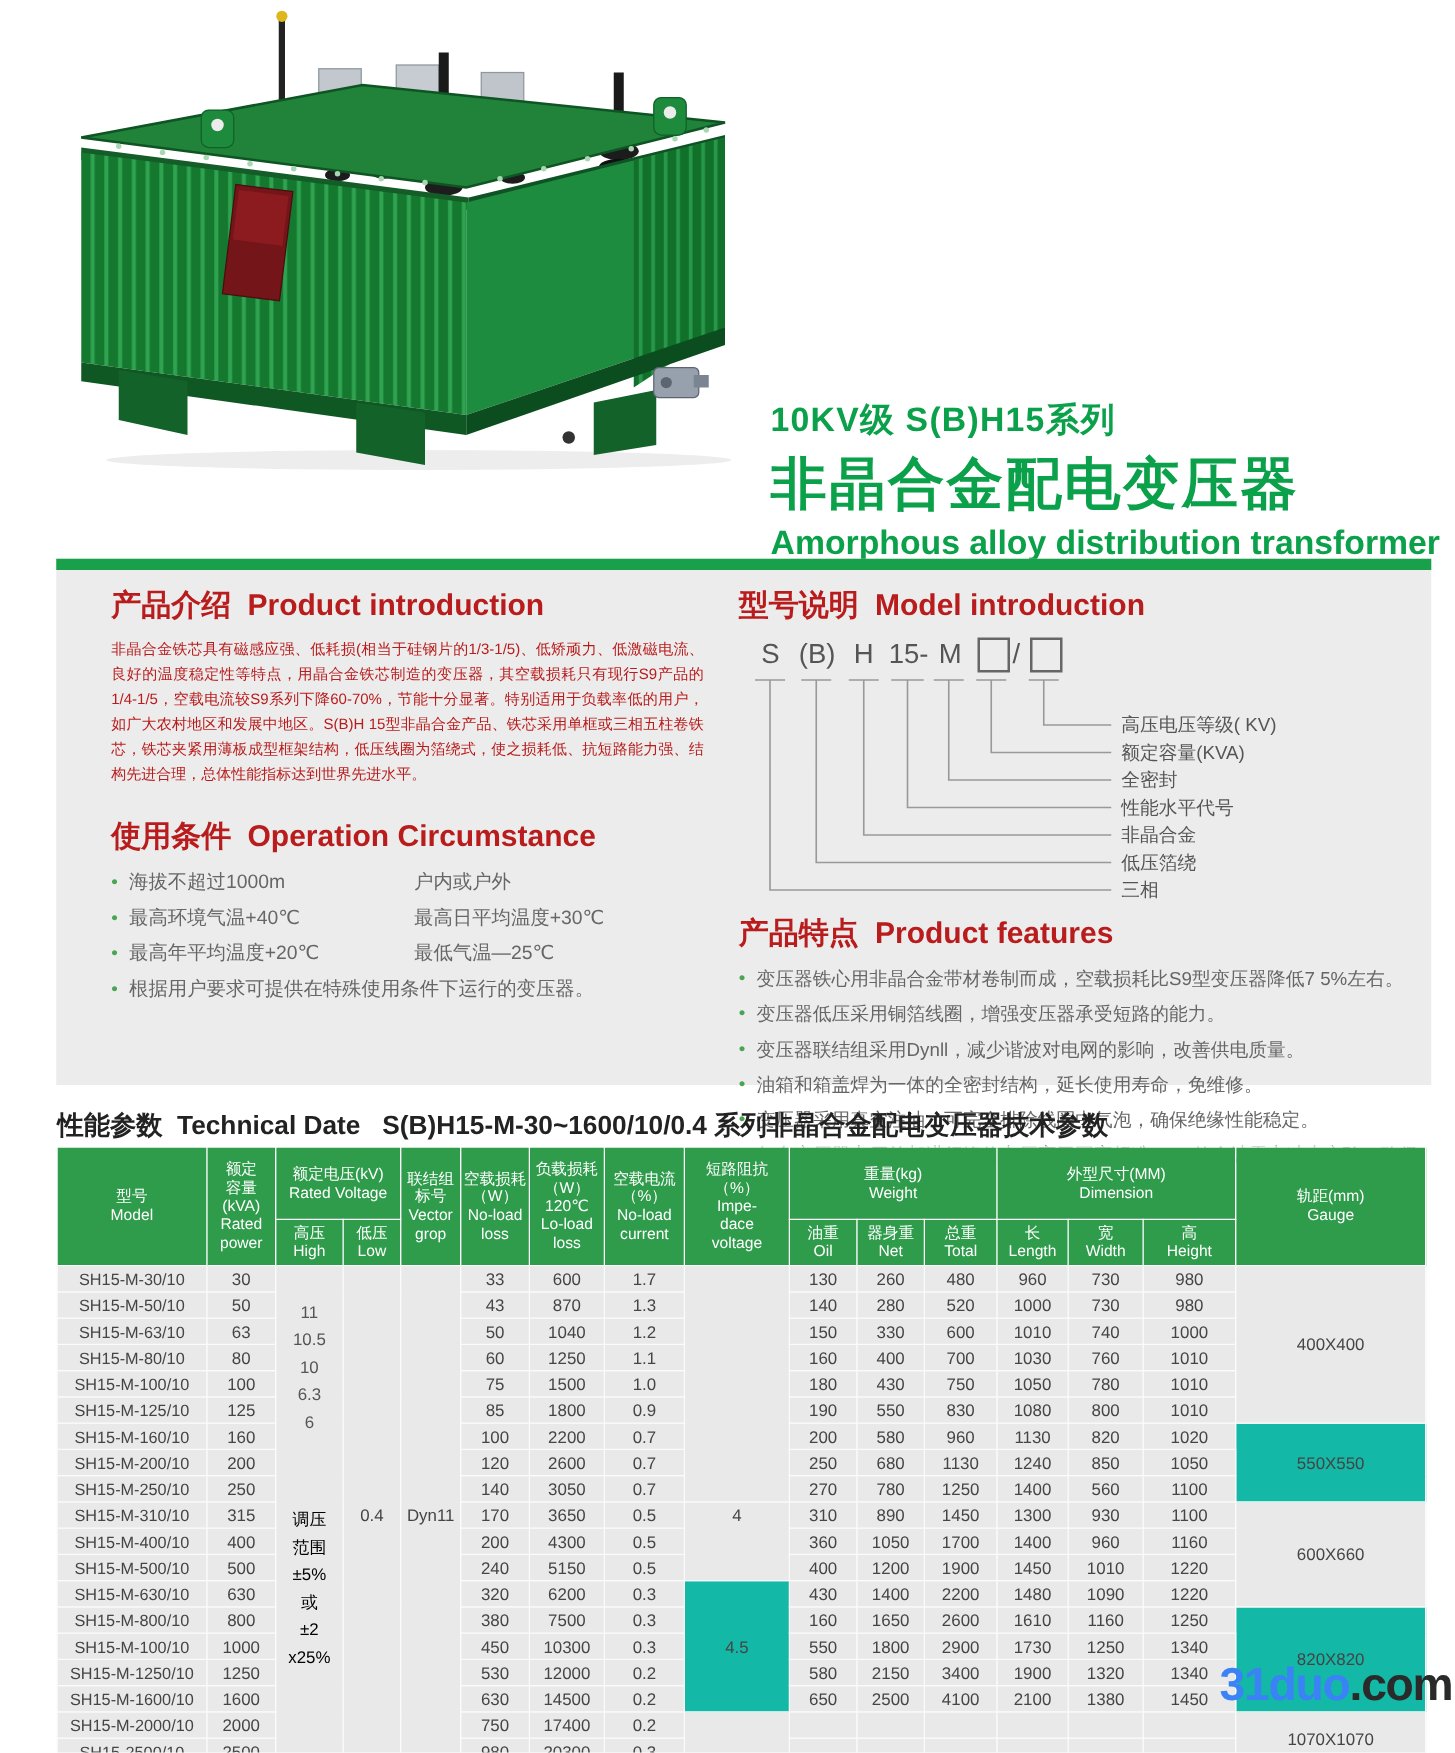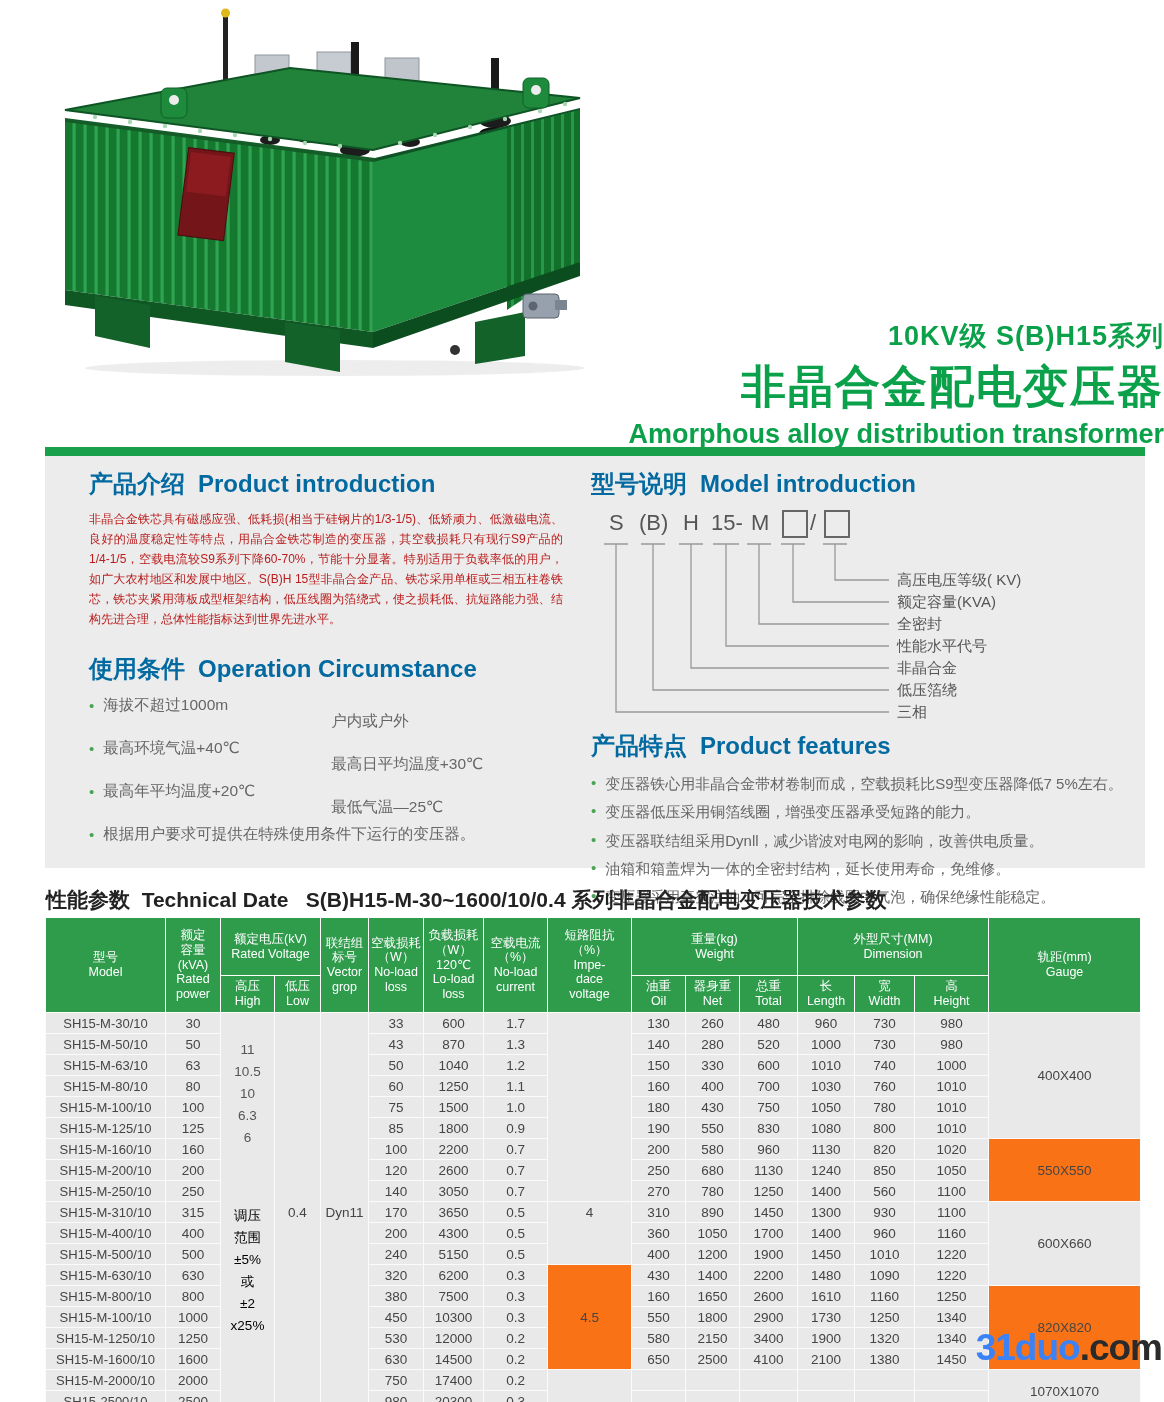--- a/index.html
+++ b/index.html
@@ -3,57 +3,57 @@
 <meta charset="utf-8">
 <style>
   html,body{margin:0;padding:0;}
   body{
     position:relative;width:1164px;height:1402px;overflow:hidden;background:#fff;
     font-family:"Liberation Sans","DejaVu Sans",sans-serif;
   }
   
   .photo{position:absolute;left:55px;top:0;width:555px;height:378px;}
   
-  .titleblock{position:absolute;top:318px;right:0;text-align:right;color:#0aa14a;margin-left:44px;}
+  .titleblock{position:absolute;top:318px;right:12px;text-align:left;color:#0aa14a;margin-left:44px;}
   .t-series{font-size:27px;font-weight:bold;letter-spacing:1px;}
   .t-cn{font-size:45px;font-weight:bold;letter-spacing:2px;margin:3px 0 2px 0;}
   .t-en{font-size:27px;font-weight:600;}
   
   .panel{position:absolute;left:45px;top:447px;width:1100px;height:412px;
          background:#ececec;border-top:9px solid #18a04a;}
   .col{position:absolute;top:12px;}
   .colL{left:44px;width:474px;}
   .colR{left:546px;width:550px;}
-  h2{font-size:24px;color:#0369a1;font-weight:bold;margin:0 0 10px 0;}
+  h2{font-size:24px;color:#b91c1c;font-weight:bold;margin:0 0 10px 0;}
   h2 .en{margin-left:13px;}
   .intro-body{font-size:12px;line-height:1.66;color:#b91c1c;margin:0 0 24px 0;text-align:justify;}
   .oprow{display:flex;align-items:flex-start;font-size:15.5px;color:#666;margin:6px 0;}
   .dot{color:#49a553;margin-right:9px;font-size:15px;line-height:1.5;}
   .ol{width:228px;flex:none;}
-  .or{flex:1;margin-top:16px;}
+  .or{flex:1;}
   
   .diagram{position:relative;height:212px;}
   .coderow{position:relative;height:28px;}
   .cc{position:absolute;top:0;font-size:22px;color:#555;}
   .cbox{position:absolute;top:0;width:22px;height:24px;border:2px solid #666;background:transparent;}
   .dsvg{position:absolute;left:0;top:30px;}
   .lbl{font-size:15px;fill:#555;}
   .conn{stroke:#999;stroke-width:1.3;fill:none;}
   .featrow{display:flex;align-items:flex-start;font-size:15px;color:#666;line-height:1.55;margin:5px 0;}
   
   .tbl-title{position:absolute;left:46px;top:886px;font-size:21px;font-weight:bold;color:#222;white-space:pre;}
   table{position:absolute;left:45px;top:917px;width:1095px;border-collapse:collapse;table-layout:fixed;}
   th{background:#2f9c4c;color:#fff;font-weight:normal;font-size:12.5px;line-height:1.18;
      border:1px solid #fdfdfd;white-space:pre-line;padding:1px 0;text-align:center;vertical-align:middle;}
   tr.h1{height:58px;} tr.h2{height:37px;}
   td{background:#e9e9e9;color:#454545;font-size:13.5px;border:1px solid #fbfbfb;
      text-align:center;vertical-align:middle;padding:0 2px;}
   tbody tr{height:21px;}
   td.mod{font-size:13px;}
-  td.w{background:#f97316;}
+  td.w{background:#14b8a6;}
   td.hv{vertical-align:top;}
   .hvnums{white-space:pre-line;line-height:22px;margin-top:26px;color:#555;}
   .hvrange{white-space:pre-line;line-height:22px;margin-top:56px;color:#000000;}
   td.imp1{vertical-align:top;padding-top:3px;}
   td.g4{vertical-align:top;padding-top:14px;}
   
   .watermark{position:absolute;top:1327px;right:2px;font-size:37px;font-weight:800;letter-spacing:-1px;}
   .wm-orange{color:#3b82f6;}
   .wm-dark{color:#2a2a2a;}
 </style>

